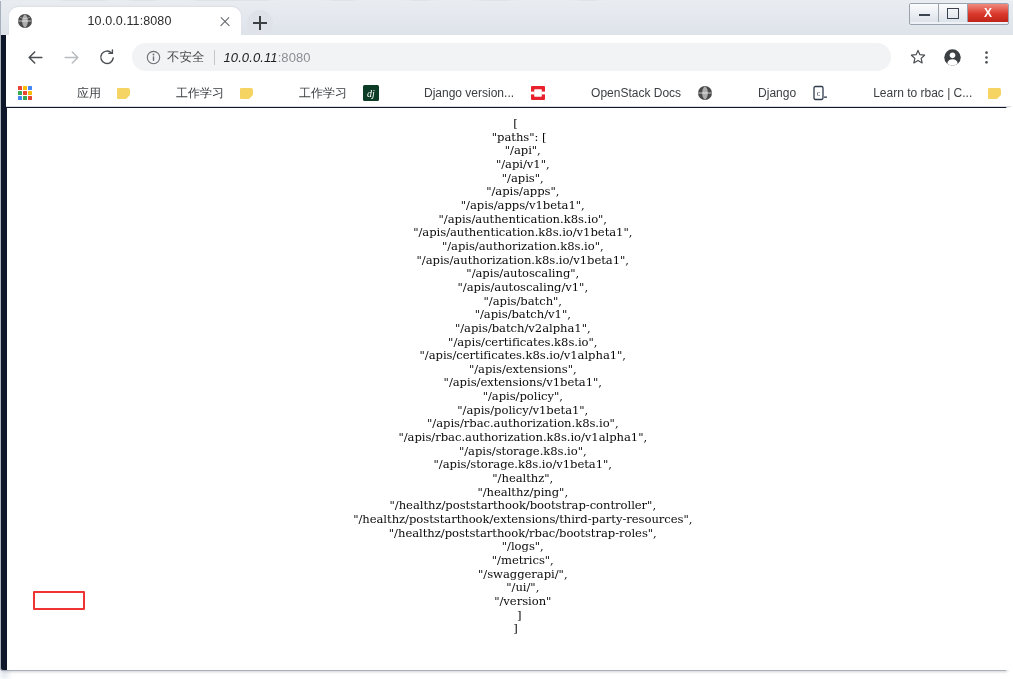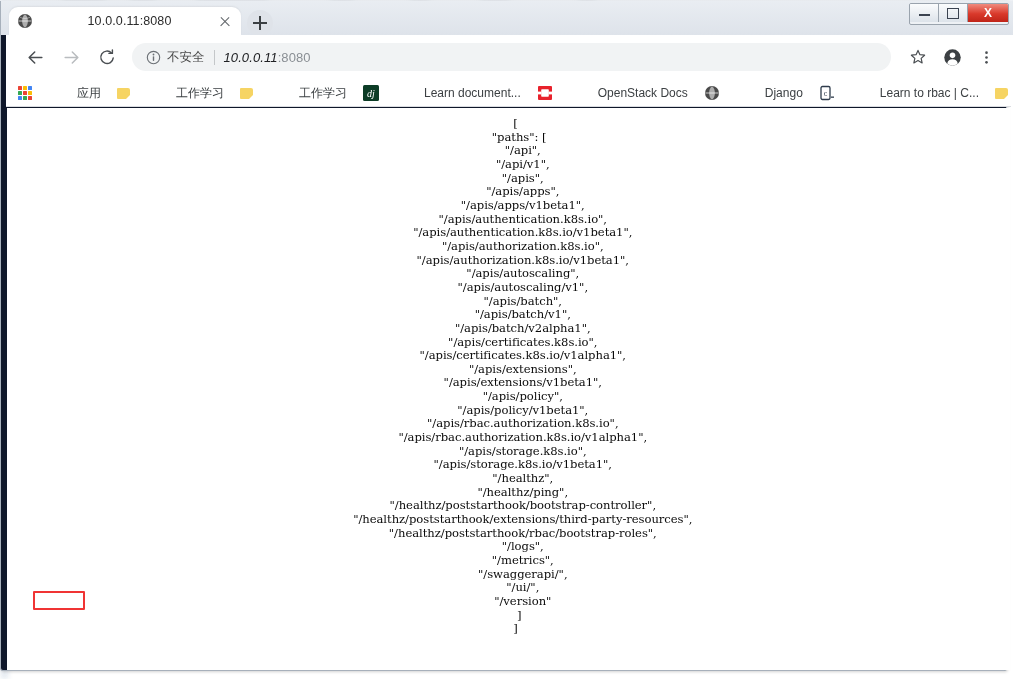--- a/index.html
+++ b/index.html
@@ -466,21 +466,21 @@
       <div class="bk">
         <span class="folder-ic"></span>
         <span class="bk-label">工作学习</span>
       </div>
 
       <div class="bk">
         <svg class="bk-ic" viewBox="0 0 16 16">
           <rect width="16" height="16" rx="1.5" fill="#0c3c26"></rect>
           <text x="8" y="12" text-anchor="middle" font-family="Liberation Serif, serif" font-size="10" font-style="italic" fill="#ffffff">dj</text>
         </svg>
-        <span class="bk-label">Learn document...</span>
+        <span class="bk-label">Django version...</span>
       </div>
 
       <div class="bk">
         <svg class="bk-ic" viewBox="0 0 16 16">
           <rect x="1" y="1" width="14" height="14" rx="1" fill="#e8222c"></rect>
           <rect x="4.2" y="4.2" width="7.6" height="7.6" rx=".8" fill="#ffffff"></rect>
           <rect x="1" y="6.6" width="3.4" height="2.8" fill="#ffffff"></rect>
           <rect x="11.6" y="6.6" width="3.4" height="2.8" fill="#ffffff"></rect>
         </svg>
         <span class="bk-label">OpenStack Docs</span>

